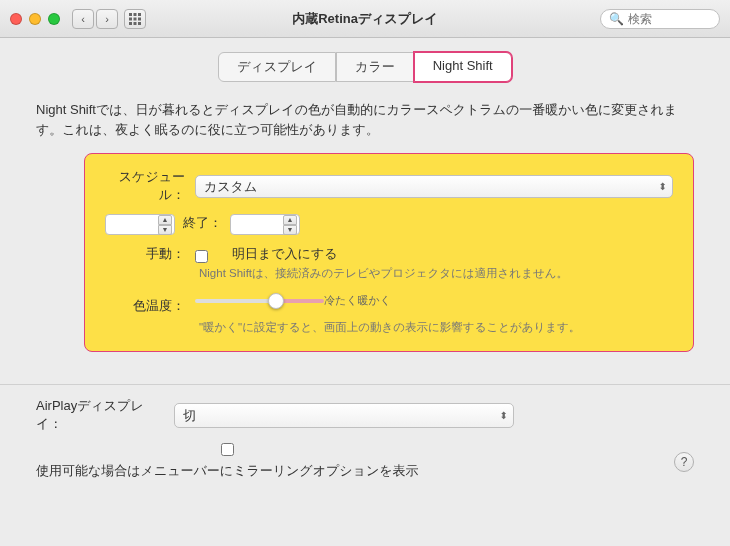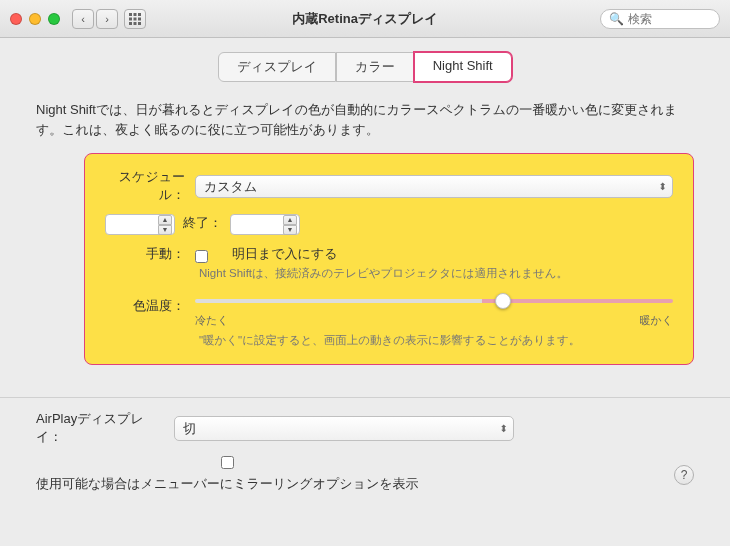--- a/index.html
+++ b/index.html
@@ -234,21 +234,20 @@
       font-size: 11.5px;
       color: #777;
       margin-left: 94px;
       margin-top: 2px;
       margin-bottom: 10px;
       line-height: 1.4;
     }
     .slider-wrap {
       flex: 1;
       display: flex;
-      flex-direction: column;
     }
     .slider-track-container {
       position: relative;
       height: 20px;
       display: flex;
       align-items: center;
     }
     input[type="range"] {
       width: 100%;
       appearance: none;

